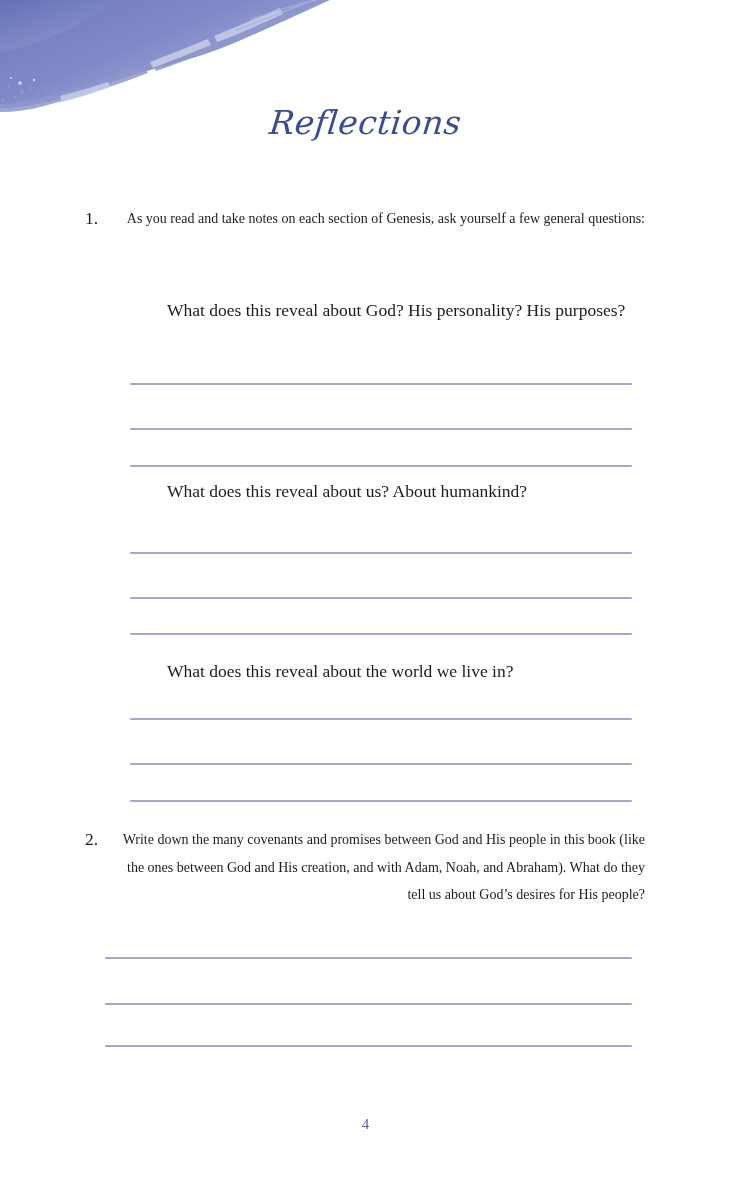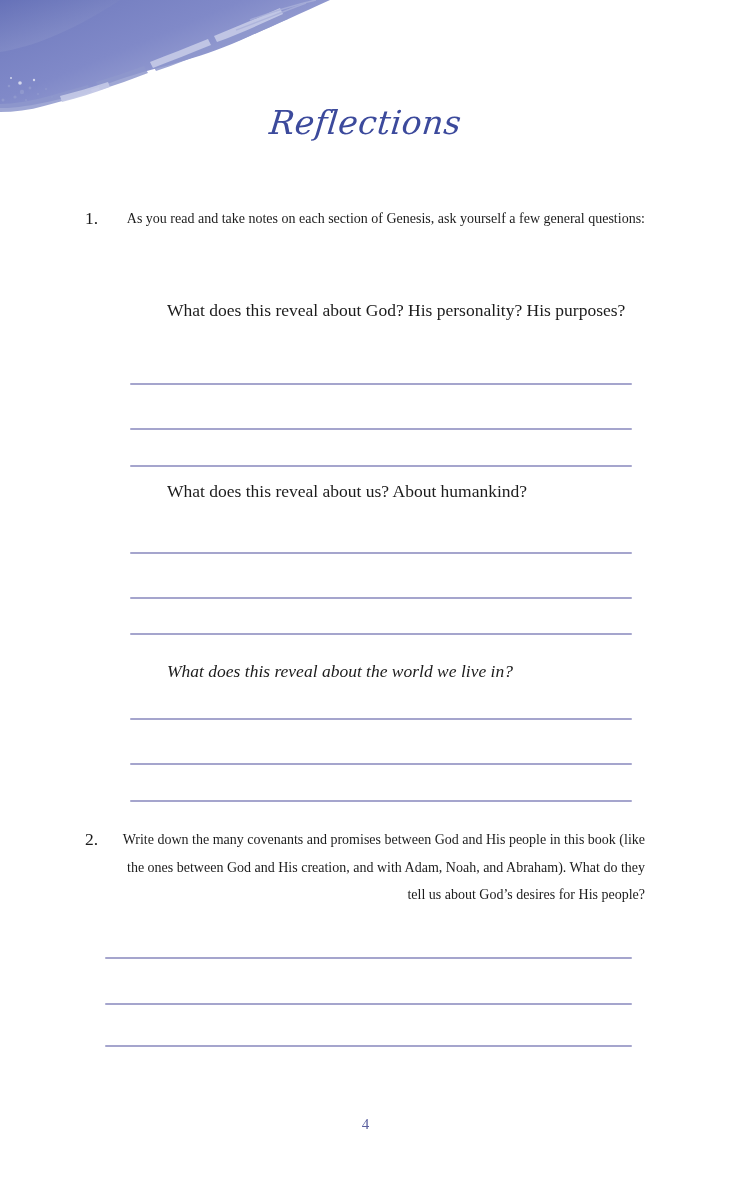--- a/index.html
+++ b/index.html
@@ -176,21 +176,21 @@
   <div class="sub-question" id="q-1" style="top: 297px;">What does this reveal about God? His personality? His purposes?</div>
   <div class="rule-line" id="r1-0" style="top: 383px; left: 130px; width: 502px; background: rgb(165, 165, 205);"></div>
   <div class="rule-line" id="r1-1" style="top: 428px; left: 130px; width: 502px; background: rgb(165, 165, 205);"></div>
   <div class="rule-line" id="r1-2" style="top: 465px; left: 130px; width: 502px; background: rgb(165, 165, 205);"></div>
 
   <div class="sub-question" id="q-2" style="top: 478px;">What does this reveal about us? About humankind?</div>
   <div class="rule-line" id="r2-0" style="top: 552px; left: 130px; width: 502px; background: rgb(165, 165, 205);"></div>
   <div class="rule-line" id="r2-1" style="top: 597px; left: 130px; width: 502px; background: rgb(165, 165, 205);"></div>
   <div class="rule-line" id="r2-2" style="top: 633px; left: 130px; width: 502px; background: rgb(165, 165, 205);"></div>
 
-  <div class="sub-question" id="q-3" style="top: 658px; font-style: italic;">What does this reveal about the world we live in?</div>
+  <div class="sub-question" id="q-3" style="top: 658px;">What does this reveal about the world we live in?</div>
   <div class="rule-line" id="r3-0" style="top: 718px; left: 130px; width: 502px; background: rgb(165, 165, 205);"></div>
   <div class="rule-line" id="r3-1" style="top: 763px; left: 130px; width: 502px; background: rgb(165, 165, 205);"></div>
   <div class="rule-line" id="r3-2" style="top: 800px; left: 130px; width: 502px; background: rgb(165, 165, 205);"></div>
 
   <div class="numbered-item" id="item-2" style="top: 826px;">
     <span class="item-number">2.</span>
     <span class="item-text">Write down the many covenants and promises between God and His people in this book (like the ones between God and His creation, and with Adam, Noah, and Abraham). What do they tell us about God’s desires for His people?</span>
   </div>
   <div class="rule-line" id="r4-0" style="top: 957px; left: 105px; width: 527px; background: rgb(165, 165, 205);"></div>
   <div class="rule-line" id="r4-1" style="top: 1003px; left: 105px; width: 527px; background: rgb(165, 165, 205);"></div>

